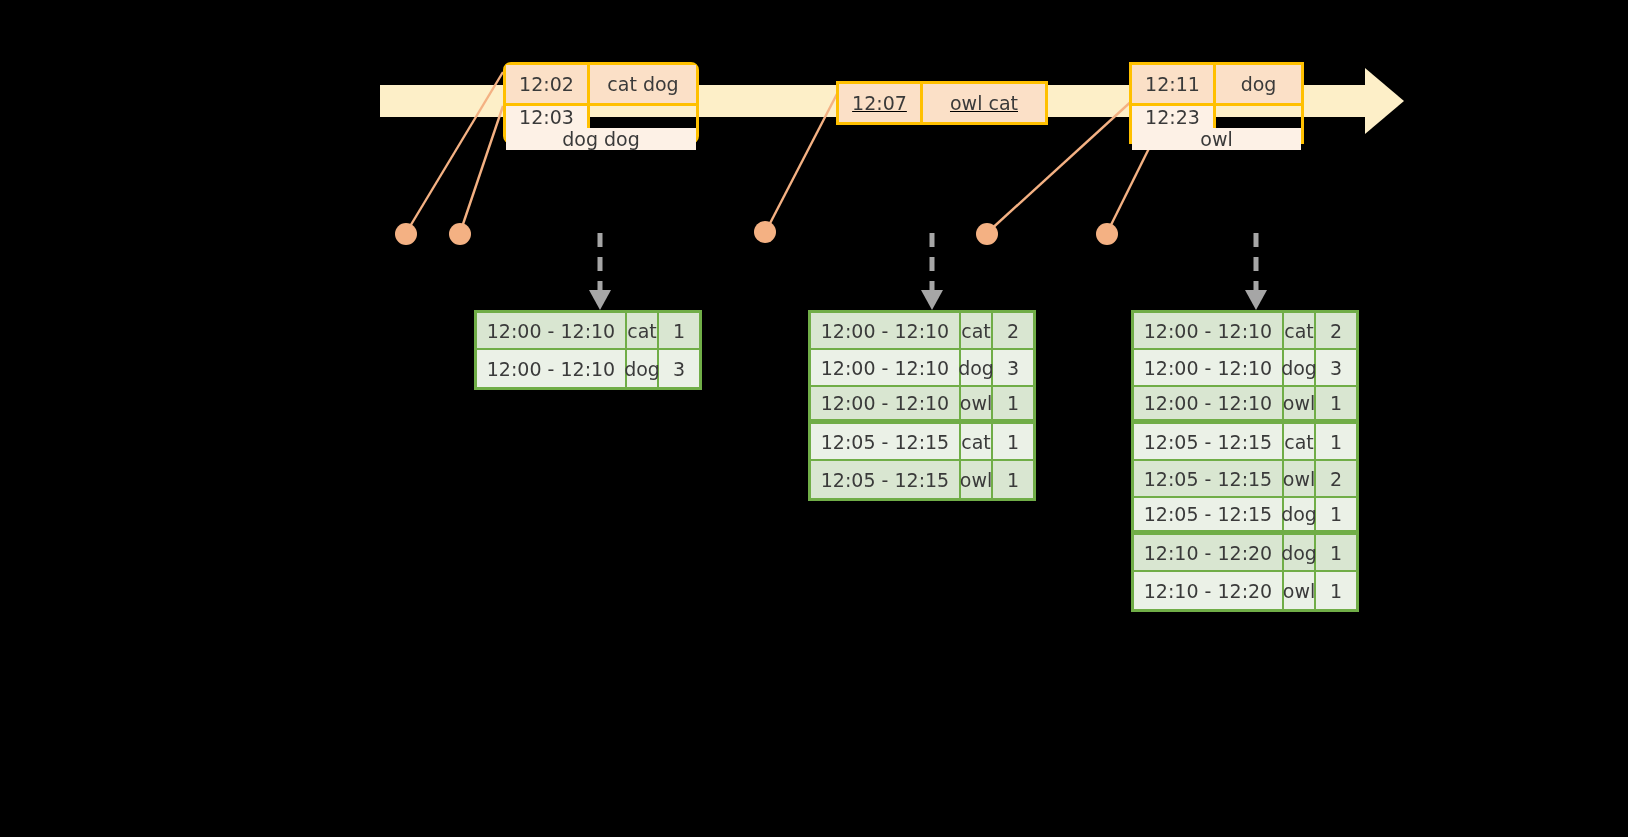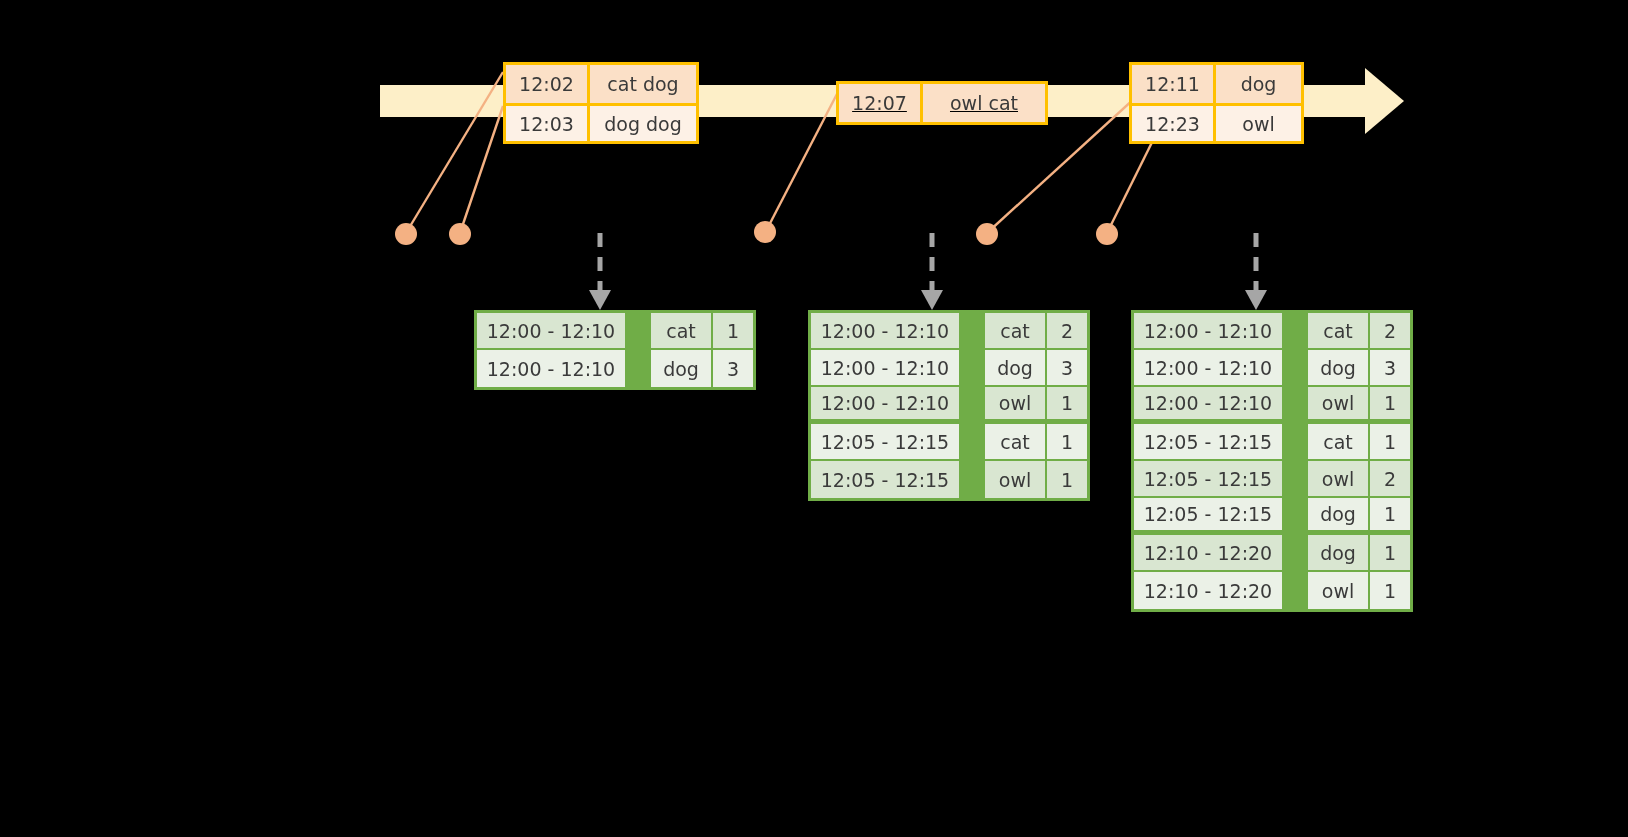--- a/index.html
+++ b/index.html
@@ -4,21 +4,21 @@
 <style>
   html,body{margin:0;padding:0;background:#000;}
   body{width:1628px;height:837px;position:relative;overflow:hidden;
        font-family:"DejaVu Sans","Liberation Sans",sans-serif;}
   #stage{position:absolute;left:0;top:0;width:1628px;height:837px;}
   #svg-layer{position:absolute;left:0;top:0;width:1628px;height:837px;}
 
   
   .evt-box{position:absolute;border:3px solid #FFC000;box-sizing:border-box;}
   .evt-row{display:flex;height:38px;box-sizing:border-box;}
-  .evt-row + .evt-row{border-top:3px solid #FFC000;}
+  .evt-row + .evt-row{border-top:3px solid #FFC000;flex-direction:column;}
   .evt-row.shade .evt-time,.evt-row.shade .evt-val{background:#FBE0C7;}
   .evt-row.plain .evt-time,.evt-row.plain .evt-val{background:#FDF1E6;}
   .evt-time{width:84px;border-right:3px solid #FFC000;
             display:flex;align-items:center;justify-content:center;
             font-size:19px;color:#3a3a3a;box-sizing:border-box;}
   .evt-val{flex:1;display:flex;align-items:center;justify-content:center;
            font-size:19px;color:#3a3a3a;box-sizing:border-box;}
 
   
   .gtable{position:absolute;border:3px solid #70AD47;box-sizing:border-box;
@@ -27,21 +27,21 @@
         border-bottom:2px solid #70AD47;}
   .grow:last-child{border-bottom:none;}
   .grow.group-end{border-bottom:5px solid #70AD47;}
   .grow.shade .gc{background:#D9E6D1;}
   .grow.plain .gc{background:#EBF1E7;}
   .gc{display:flex;align-items:center;justify-content:center;
       font-size:19px;color:#3a3a3a;box-sizing:border-box;
       border-right:2px solid #70AD47;}
   .gc:last-child{border-right:none;}
   .c-win{width:150px;}
-  .c-key{width:62px;margin-left:24px;}
+  .c-key{width:32px;}
   .c-num{width:40px;}
 </style>
 </head>
 <body>
 
 <div id="stage">
 
   <svg id="svg-layer" viewBox="0 0 1628 837" xmlns="http://www.w3.org/2000/svg">
 
     <g>
@@ -70,21 +70,21 @@
       <line x1="932" y1="233" x2="932" y2="292"></line>
       <line x1="1256" y1="233" x2="1256" y2="292"></line>
     </g>
     <g fill="#A6A6A6">
       <polygon points="589,290 611,290 600,310"></polygon>
       <polygon points="921,290 943,290 932,310"></polygon>
       <polygon points="1245,290 1267,290 1256,310"></polygon>
     </g>
   </svg>
 
-  <div class="evt-box" id="evt-box-0" style="left:503px;top:62px;width:196px;">
+  <div class="evt-box" id="evt-box-0" style="left:503px;top:62px;width:196px;border-radius:8px;">
       <div class="evt-row shade">
         <div class="evt-time">12:02</div>
         <div class="evt-val">cat dog</div>
       </div>
       <div class="evt-row plain">
         <div class="evt-time">12:03</div>
         <div class="evt-val">dog dog</div>
       </div>
     </div>
   <div class="evt-box" id="evt-box-1" style="left:836px;top:81px;width:212px;text-decoration:underline;">

